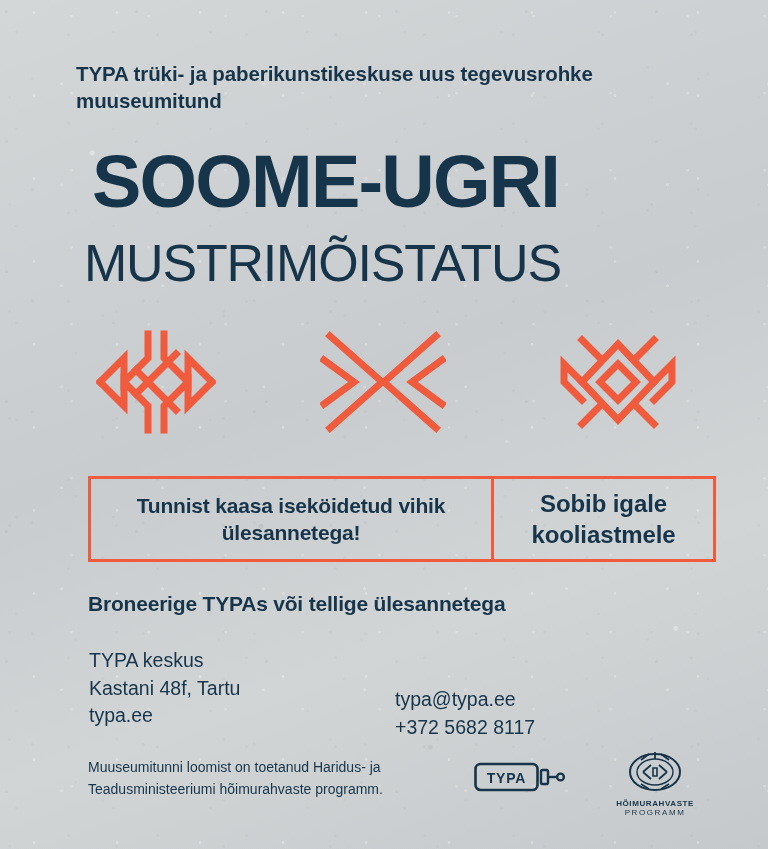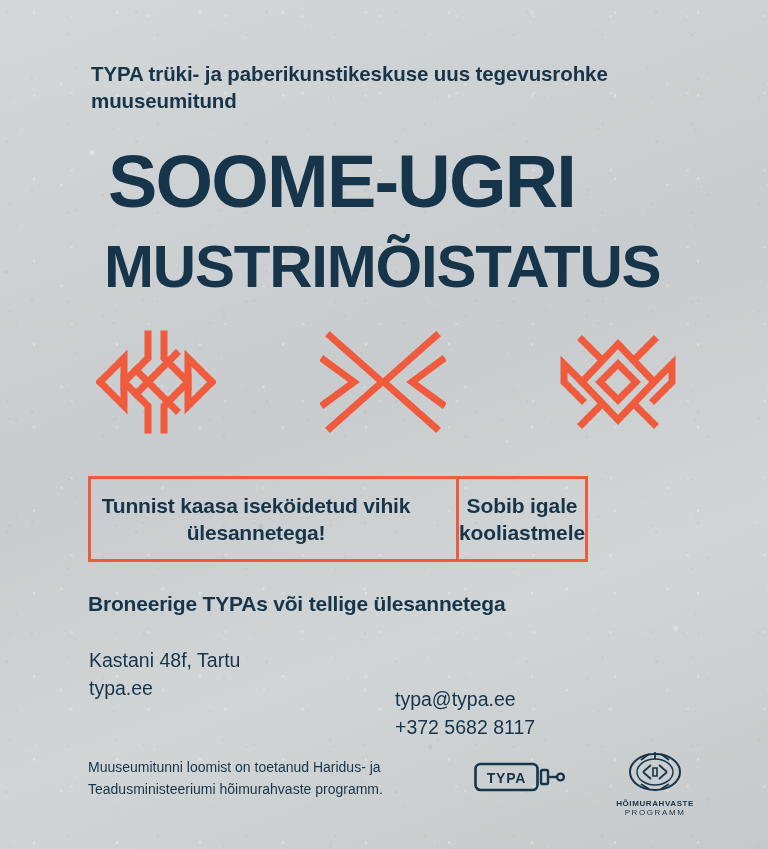--- a/index.html
+++ b/index.html
@@ -46,46 +46,46 @@
       radial-gradient(circle at 61% 83%, rgba(255,255,255,0.45) 0 1.2px, transparent 1.8px),
       radial-gradient(circle at 77% 39%, rgba(0,0,0,0.06) 0 1.1px, transparent 1.7px),
       radial-gradient(circle at 85% 61%, rgba(0,0,0,0.05) 0 1.3px, transparent 1.9px),
       radial-gradient(circle at 93% 21%, rgba(255,255,255,0.4) 0 1.1px, transparent 1.7px),
       radial-gradient(circle at 9% 91%, rgba(0,0,0,0.05) 0 1.2px, transparent 1.8px);
     background-size: 130px 130px, 97px 97px, 111px 111px, 83px 83px, 143px 143px, 101px 101px, 89px 89px, 121px 121px, 77px 77px, 107px 107px;
   }
 
   .kicker {
     position: absolute;
-    left: 91px;
+    left: 76px;
     top: 60px;
     width: 610px;
     font-size: 20.5px;
     font-weight: bold;
     line-height: 1.33;
     color: #16344a;
     letter-spacing: -0.1px;
   }
 
   .title-1 {
     position: absolute;
-    left: 108px;
+    left: 92px;
     top: 145px;
     font-size: 74px;
     font-weight: bold;
     letter-spacing: -1.8px;
     color: #16344a;
     line-height: 1;
   }
   .title-2 {
     position: absolute;
-    left: 104px;
+    left: 84px;
     top: 237px;
-    font-size: 60px;
-    font-weight: bold;
+    font-size: 52px;
+    font-weight: normal;
     letter-spacing: -1.2px;
     color: #16344a;
     line-height: 1;
   }
 
   .ornaments {
     position: absolute;
     left: 88px;
     top: 330px;
     width: 600px;
@@ -96,21 +96,21 @@
     top: 0;
   }
   .orn-1 { left: 8px; }
   .orn-2 { left: 232px; }
   .orn-3 { left: 468px; }
 
   .badges {
     position: absolute;
     left: 88px;
     top: 476px;
-    width: 500px;
+    width: 628px;
     height: 86px;
     border: 3px solid #ef5b3c;
     box-sizing: border-box;
     display: flex;
     justify-content: flex-end;
   }
   .badge {
     display: flex;
     align-items: center;
     justify-content: center;
@@ -120,21 +120,21 @@
     line-height: 1.3;
   }
   .badge-1 {
     flex: 0 0 400px;
     font-size: 21px;
     border-right: 3px solid #ef5b3c;
     letter-spacing: -0.2px;
   }
   .badge-2 {
     flex: 1;
-    font-size: 21px;
+    font-size: 24px;
     letter-spacing: -0.1px;
   }
 
   .cta {
     position: absolute;
     left: 88px;
     top: 592px;
     font-size: 21px;
     font-weight: bold;
     color: #16344a;
@@ -238,20 +238,21 @@
 
   <div class="badges">
     <div class="badge badge-1">Tunnist kaasa iseköidetud vihik ülesannetega!</div>
     <div class="badge badge-2">Sobib igale kooliastmele</div>
   </div>
 
   <div class="cta">Broneerige TYPAs või tellige ülesannetega</div>
 
   <div class="contact">
     <div class="contact-col-1">
+      <div>TYPA keskus</div>
       <div>Kastani 48f, Tartu</div>
       <div>typa.ee</div>
     </div>
     <div class="contact-col-2">
       <div>typa@typa.ee</div>
       <div>+372 5682 8117</div>
     </div>
   </div>
 
   <div class="footer-note">Muuseumitunni loomist on toetanud Haridus- ja Teadusministeeriumi hõimurahvaste programm.</div>

